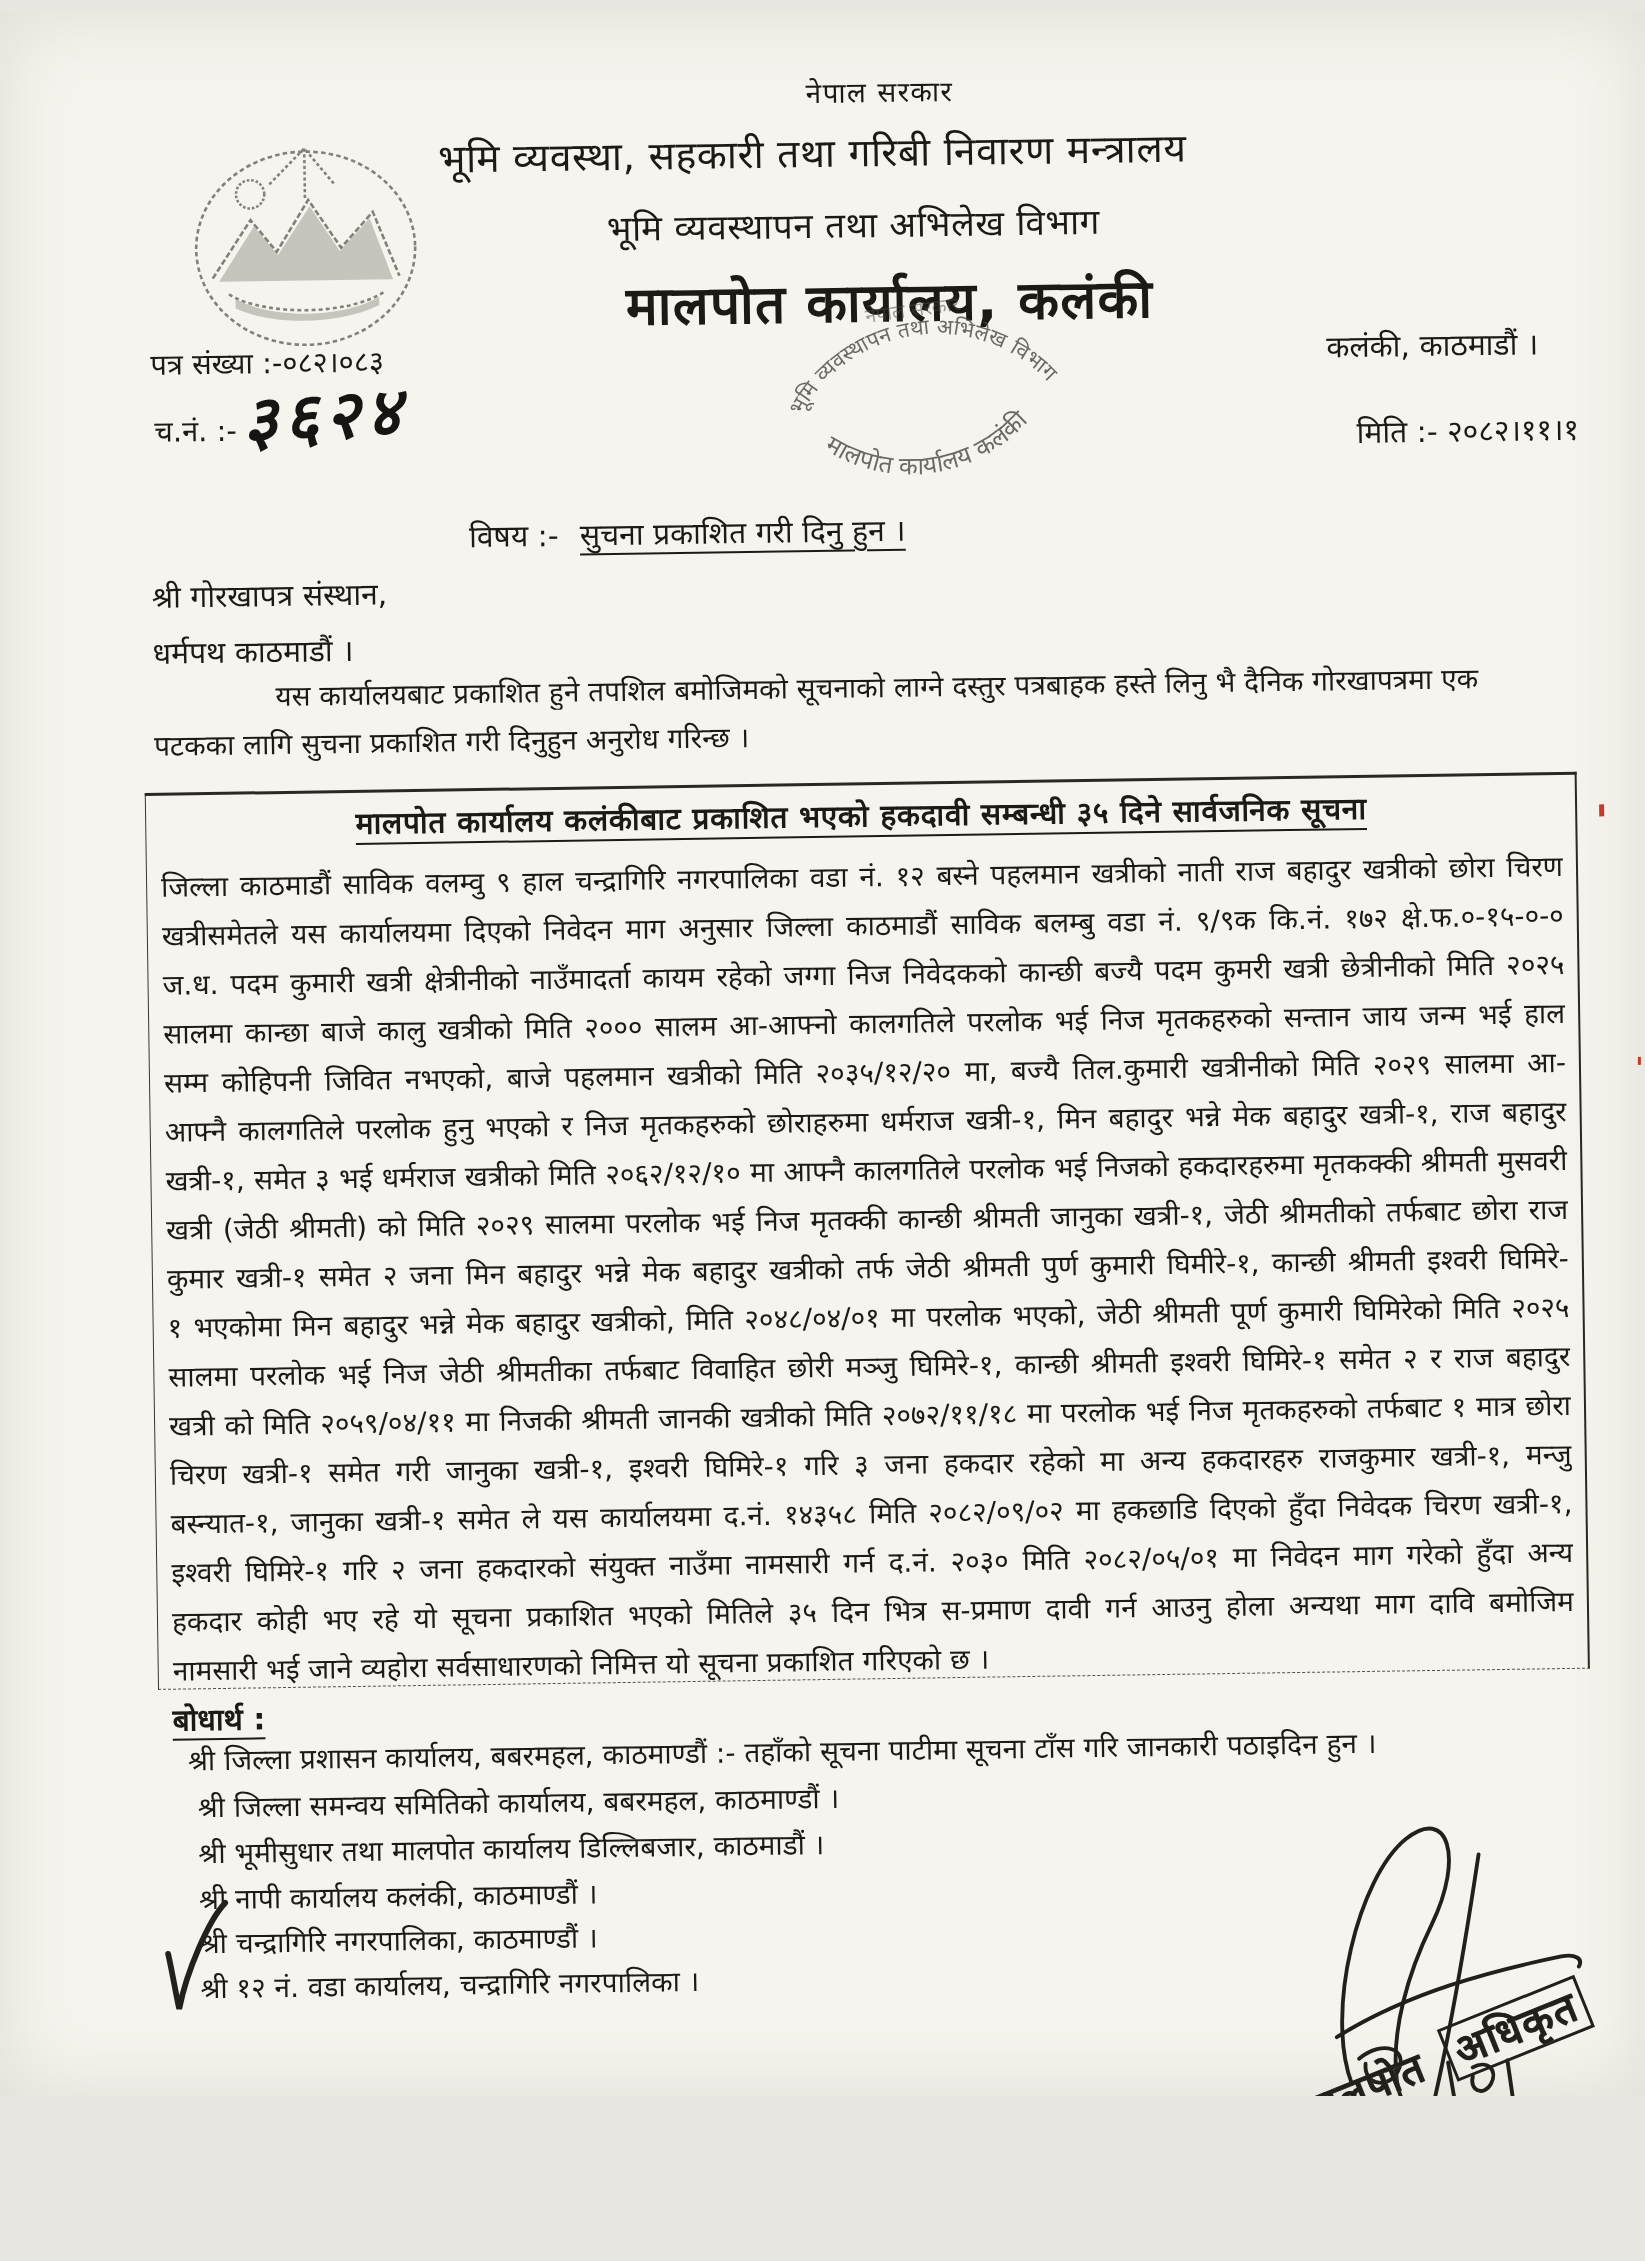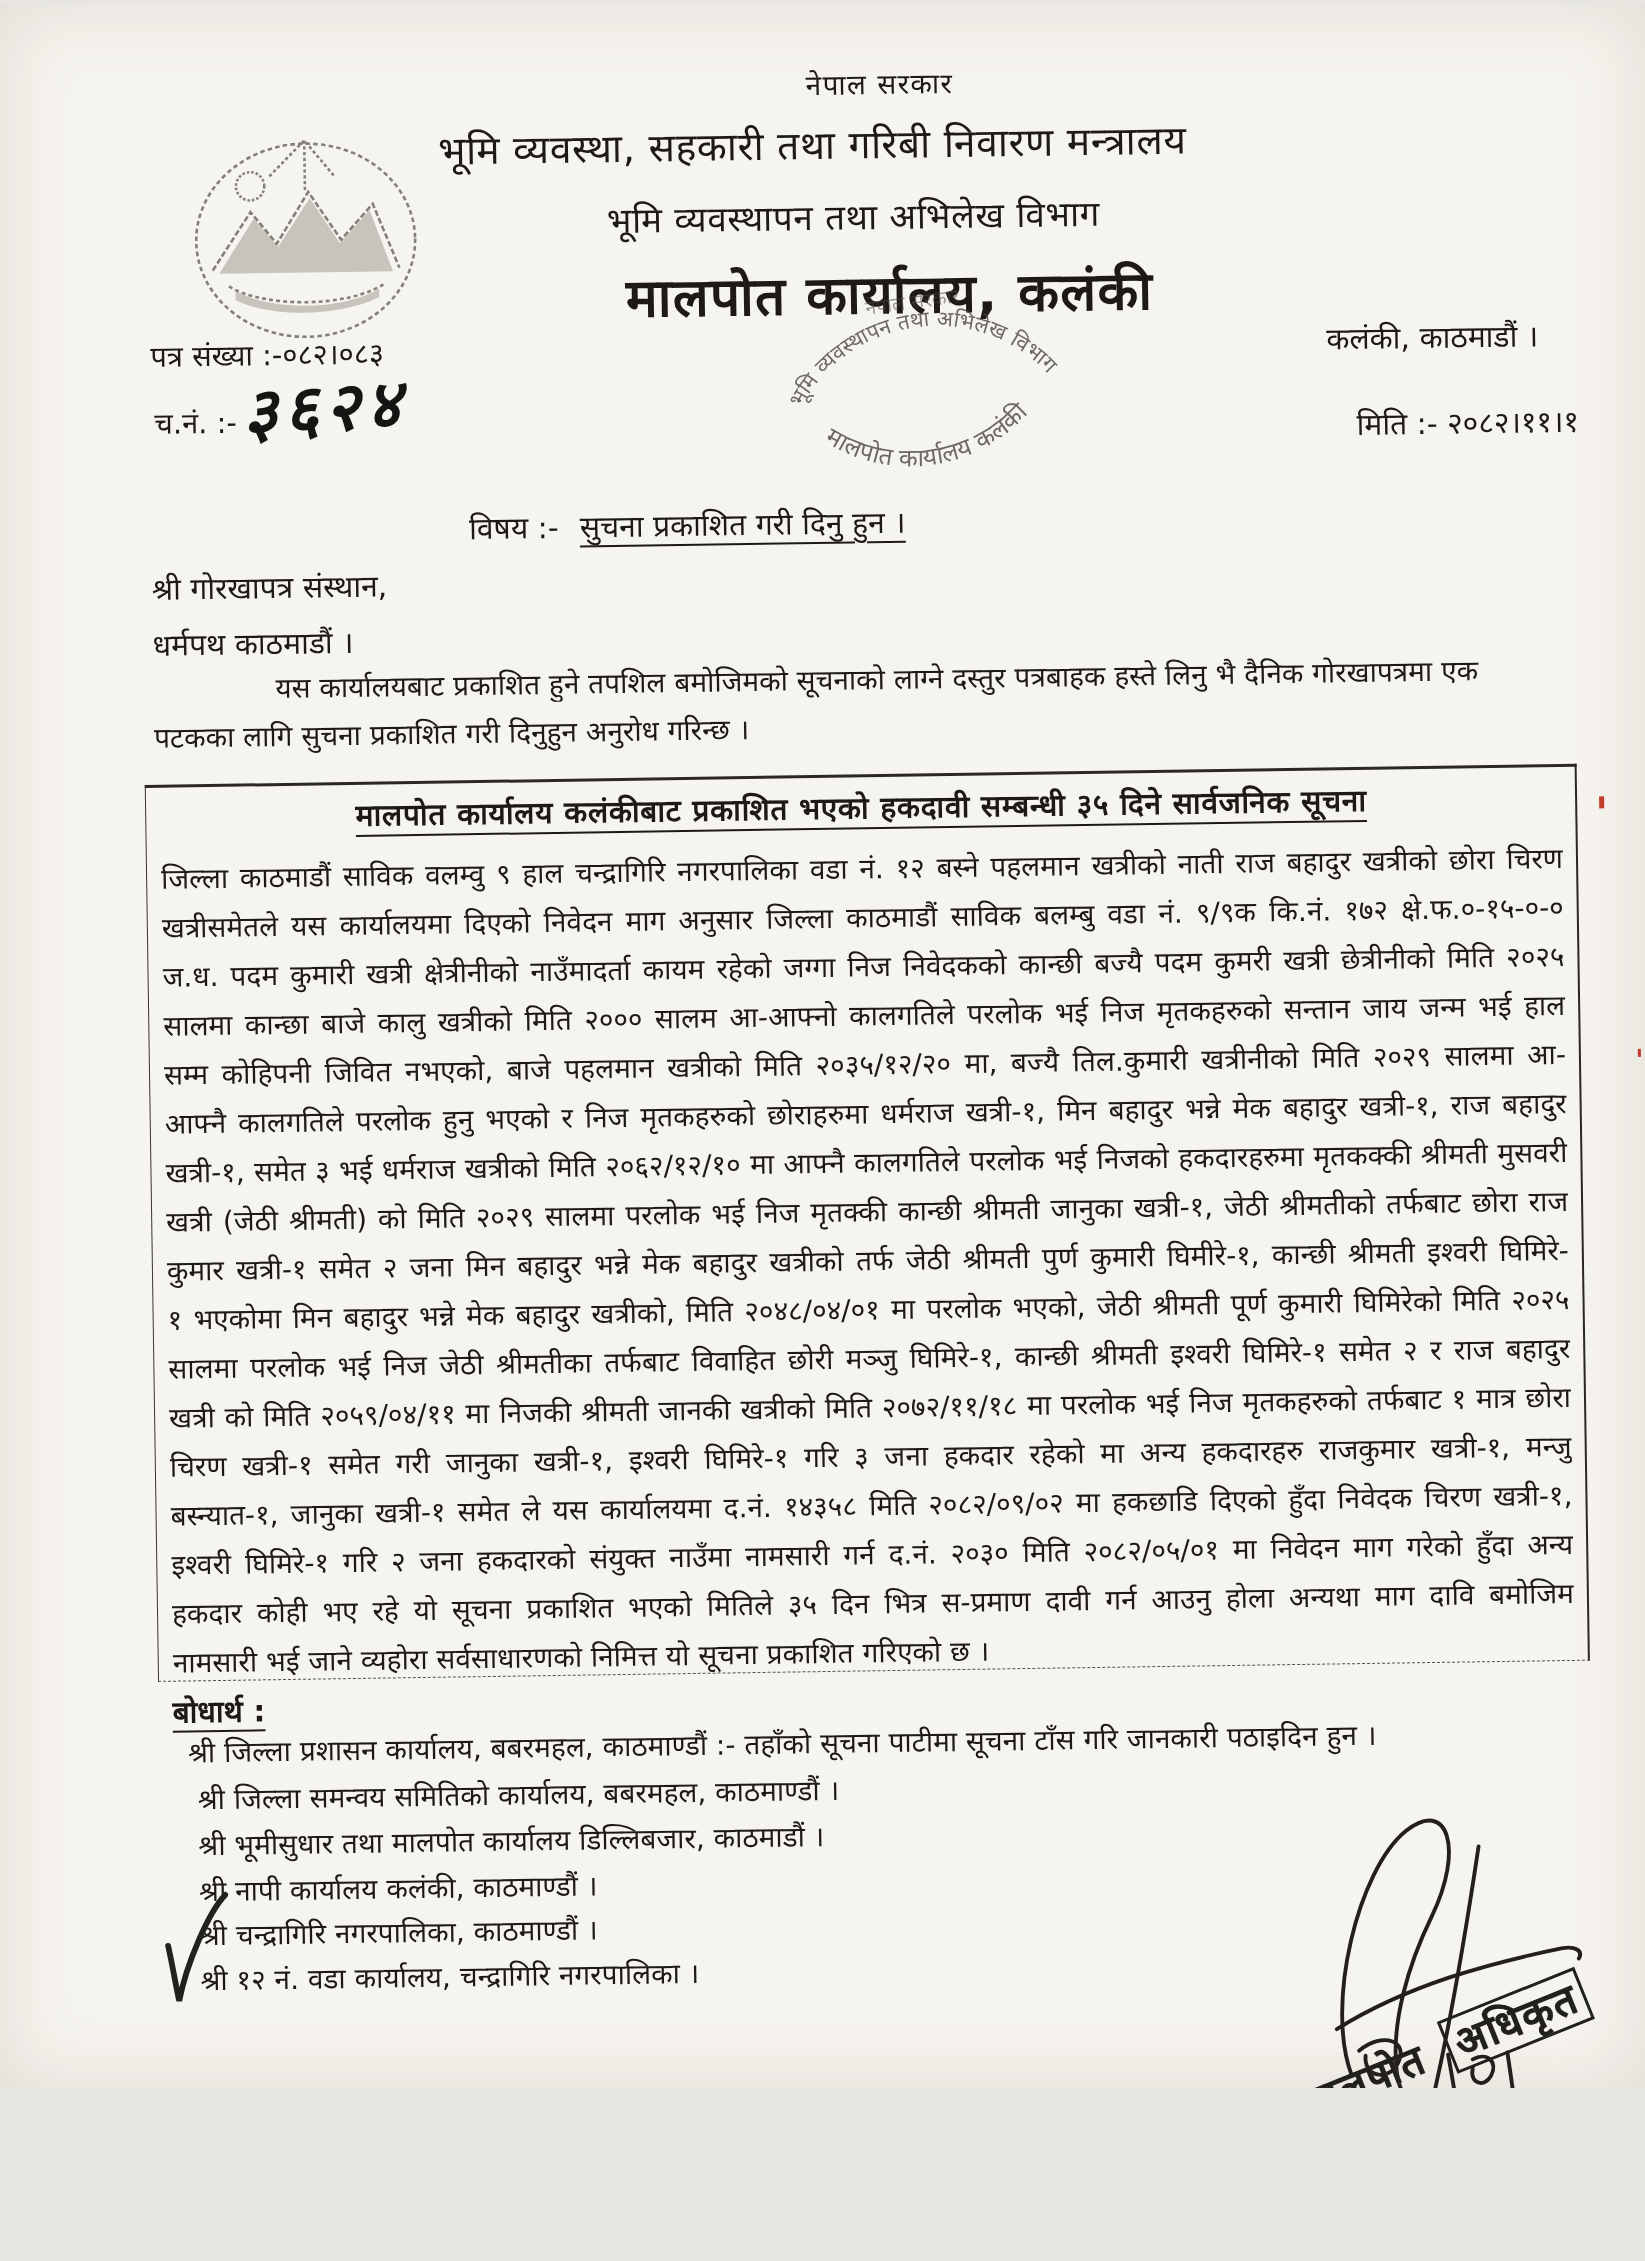--- a/index.html
+++ b/index.html
@@ -4,21 +4,21 @@
 <style>
   html,body{margin:0;padding:0;}
   body{
     width:1645px;height:2261px;
     background:#e8e6e0;
     font-family:"DejaVu Sans",sans-serif;
     overflow:hidden;
     position:relative;
   }
   .page{
-    position:absolute;left:0;top:4px;width:1645px;height:2084px;
+    position:absolute;left:0;top:12px;width:1645px;height:2084px;
     background:#f6f4ee;
     box-shadow:inset 0 0 77px rgba(120,115,100,.18);
     overflow:hidden;
   }
   .sheet{
     position:absolute;left:0;top:0;width:1645px;height:2261px;
     transform:rotate(-0.85deg);
     transform-origin:50% 50%;
     color:#1d1a16;
   }

